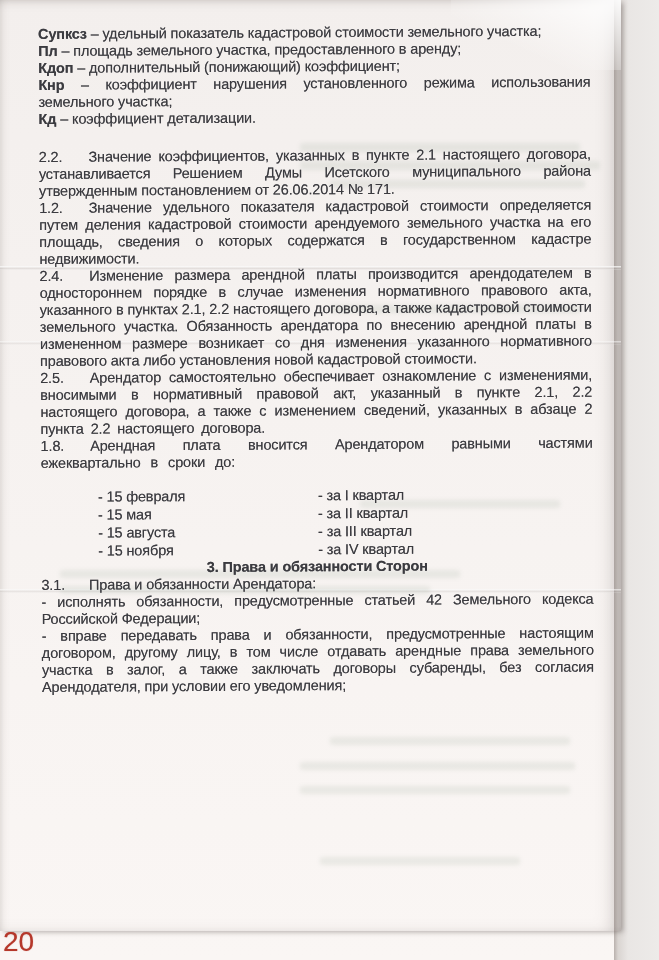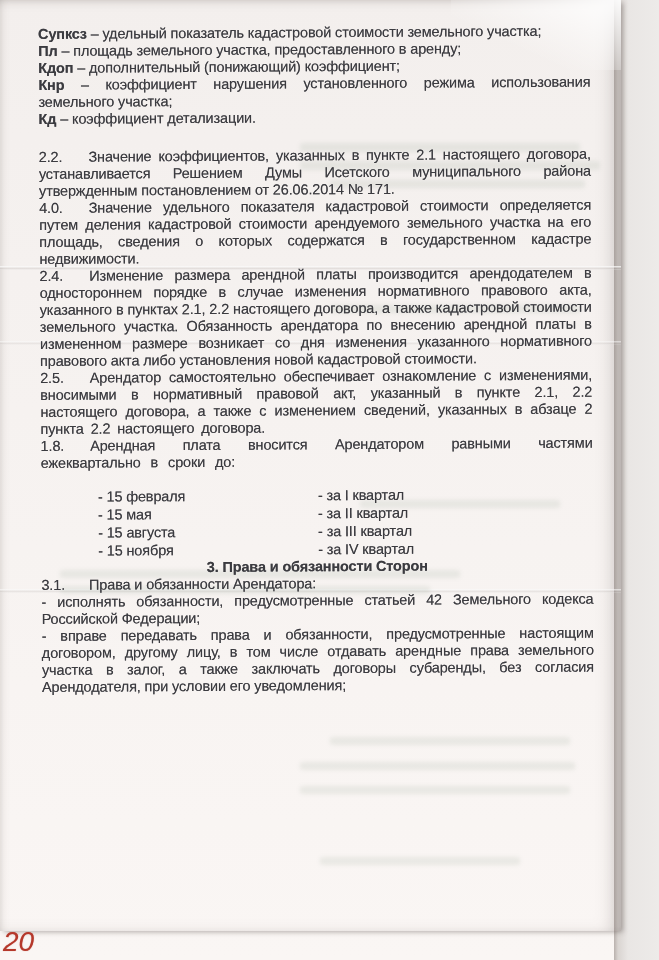--- a/index.html
+++ b/index.html
@@ -90,21 +90,20 @@
   .clause-31 .cnum { margin-right: 24px; }
   .obl-1 { margin-top: 17px; }
   .obl-2 { margin-top: 16px; }
   .page-number {
     position: absolute;
     left: 3px; top: 927px;
     font-size: 28px;
     line-height: 30px;
     color: #b5382b;
     text-shadow: 0 0 1px rgba(181,56,43,0.55);
-    font-style: italic;
   }
 </style>
 </head>
 <body>
 
 <div class="under-right"></div>
 
 <div class="paper">
   <div class="fold-corner"></div>
   <div class="crease" style="top:266px;"></div>
@@ -128,21 +127,21 @@
     <div>
       <p class="def"><b>Супксз</b> <span>– удельный показатель кадастровой стоимости земельного участка;</span></p>
       <p class="def"><b>Пл</b> <span>– площадь земельного участка, предоставленного в аренду;</span></p>
       <p class="def"><b>Кдоп</b> <span>– дополнительный (понижающий) коэффициент;</span></p>
       <p class="def"><b>Кнр</b> <span>– коэффициент нарушения установленного режима использования земельного участка;</span></p>
       <p class="def"><b>Кд</b> <span>– коэффициент детализации.</span></p>
     </div>
 
     <div class="clauses">
       <p class="clause"><span class="cnum">2.2.</span><span>Значение коэффициентов, указанных в пункте 2.1 настоящего договора, устанавливается Решением Думы Исетского муниципального района утвержденным постановлением от 26.06.2014 № 171.</span></p>
-      <p class="clause"><span class="cnum">4.0.</span><span>Значение удельного показателя кадастровой стоимости определяется путем деления кадастровой стоимости арендуемого земельного участка на его площадь, сведения о которых содержатся в государственном кадастре недвижимости.</span></p>
+      <p class="clause"><span class="cnum">1.2.</span><span>Значение удельного показателя кадастровой стоимости определяется путем деления кадастровой стоимости арендуемого земельного участка на его площадь, сведения о которых содержатся в государственном кадастре недвижимости.</span></p>
       <p class="clause"><span class="cnum">2.4.</span><span>Изменение размера арендной платы производится арендодателем в одностороннем порядке в случае изменения нормативного правового акта, указанного в пунктах 2.1, 2.2 настоящего договора, а также кадастровой стоимости земельного участка. Обязанность арендатора по внесению арендной платы в измененном размере возникает со дня изменения указанного нормативного правового акта либо установления новой кадастровой стоимости.</span></p>
       <p class="clause clause-25 spread"><span class="cnum">2.5.</span><span>Арендатор самостоятельно обеспечивает ознакомление с изменениями, вносимыми в нормативный правовой акт, указанный в пункте 2.1, 2.2 настоящего договора, а также с изменением сведений, указанных в абзаце 2 пункта 2.2 настоящего договора.</span></p>
       <p class="clause clause-26"><span class="cnum">1.8.</span><span>Арендная плата вносится Арендатором равными частями ежеквартально в сроки до:</span></p>
     </div>
 
     <div class="schedule">
       <div class="sched-row">
           <span class="sched-date">- 15 февраля</span>
           <span class="sched-quarter">- за I квартал</span>
         </div>

